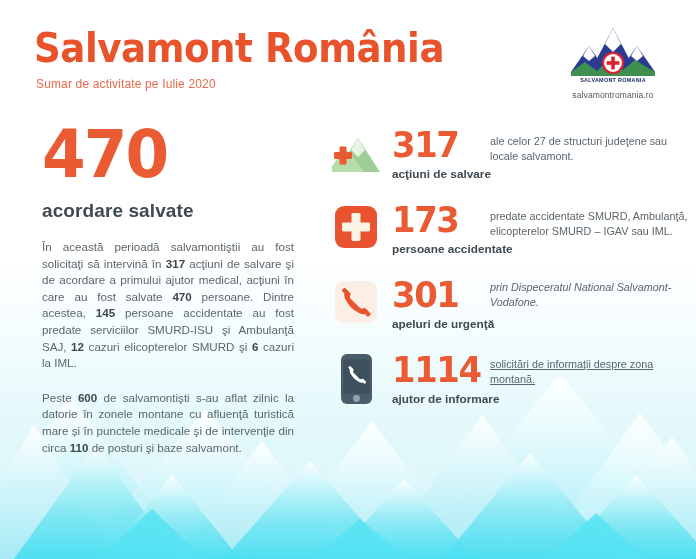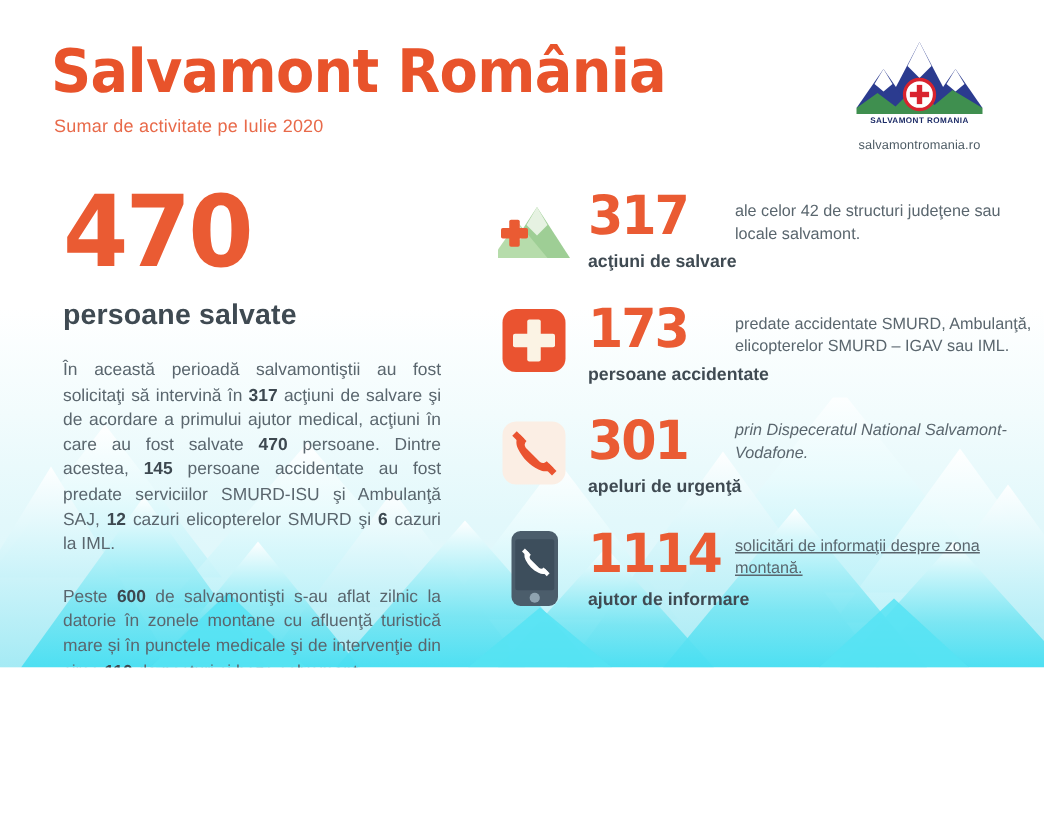--- a/index.html
+++ b/index.html
@@ -9,21 +9,21 @@
   body {
     width: 696px;
     height: 559px;
     font-family: "Liberation Sans", sans-serif;
     background: #ffffff;
     overflow: hidden;
   }
   #infographic {
     position: relative;
     width: 696px;
-    height: 445px;
+    height: 559px;
     overflow: hidden;
     background: linear-gradient(to bottom, #ffffff 0%, #ffffff 46%, #f2fcfd 62%, #e2f8fb 78%, #d8f6fb 100%);
   }
 
   
   .bg-mountains {
     position: absolute;
     left: 0;
     bottom: 0;
     width: 696px;
@@ -238,41 +238,41 @@
       <rect x="42.2" y="30.6" width="3.6" height="12.8" fill="#d9232e"></rect>
       <rect x="37.6" y="35.2" width="12.8" height="3.6" fill="#d9232e"></rect>
       <rect x="6" y="50" width="76" height="7.5" fill="#ffffff"></rect>
       <text x="44" y="55.9" font-family="'Liberation Sans', sans-serif" font-size="5.4" font-weight="bold" fill="#1c2b66" text-anchor="middle" letter-spacing="0.3">SALVAMONT ROMANIA</text>
     </svg>
     <div class="logo-url">salvamontromania.ro</div>
   </div>
 
   <div class="left-col">
     <div class="hero-number">470</div>
-    <div class="hero-label">persoane salvate</div>
+    <div class="hero-label">acordare salvate</div>
     <p class="body-par"><span>În această perioadă salvamontiştii au fost solicitaţi să intervină în </span><b>317</b><span> acţiuni de salvare şi de acordare a primului ajutor medical, acţiuni în care au fost salvate </span><b>470</b><span> persoane. Dintre acestea, </span><b>145</b><span> persoane accidentate au fost predate serviciilor SMURD-ISU şi Ambulanţă SAJ, </span><b>12</b><span> cazuri elicopterelor SMURD şi </span><b>6</b><span> cazuri la IML.</span></p>
     <p class="body-par second"><span>Peste </span><b>600</b><span> de salvamontişti s-au aflat zilnic la datorie în zonele montane cu afluenţă turistică mare și în punctele medicale şi de intervenţie din circa </span><b>110</b><span> de posturi şi baze salvamont.</span></p>
   </div>
 
   <div class="right-col">
 
     <div class="stat-row row-1">
       <svg class="stat-icon" viewBox="0 0 52 52">
         <polygon points="26,10 48,44 4,44" fill="#9ece95"></polygon>
         <polygon points="26,10 33,22 26,29 19,22" fill="#e6f2e2"></polygon>
         <polygon points="13,20 33,44 -4,44" fill="#b6dcab"></polygon>
         <polygon points="13,20 18,29 13,33 8,29" fill="#f0f7ed"></polygon>
         <rect x="2" y="24" width="18" height="7" rx="1.2" fill="#ea5b33"></rect>
         <rect x="7.5" y="18.5" width="7" height="18" rx="1.2" fill="#ea5b33"></rect>
       </svg>
       <div class="stat-main">
         <div class="stat-number">317</div>
         <div class="stat-label">acţiuni de salvare</div>
       </div>
-      <div class="stat-desc">ale celor 42 de structuri judeţene sau locale salvamont.</div>
+      <div class="stat-desc">ale celor 27 de structuri judeţene sau locale salvamont.</div>
     </div>
 
     <div class="stat-row row-2">
       <svg class="stat-icon" viewBox="0 0 52 52">
         <rect x="3" y="3" width="42" height="42" rx="9" fill="#ea5330"></rect>
         <rect x="19.5" y="10" width="9" height="28" rx="1.4" fill="#fbf3e4"></rect>
         <rect x="10" y="19.5" width="28" height="9" rx="1.4" fill="#fbf3e4"></rect>
       </svg>
       <div class="stat-main">
         <div class="stat-number">173</div>

